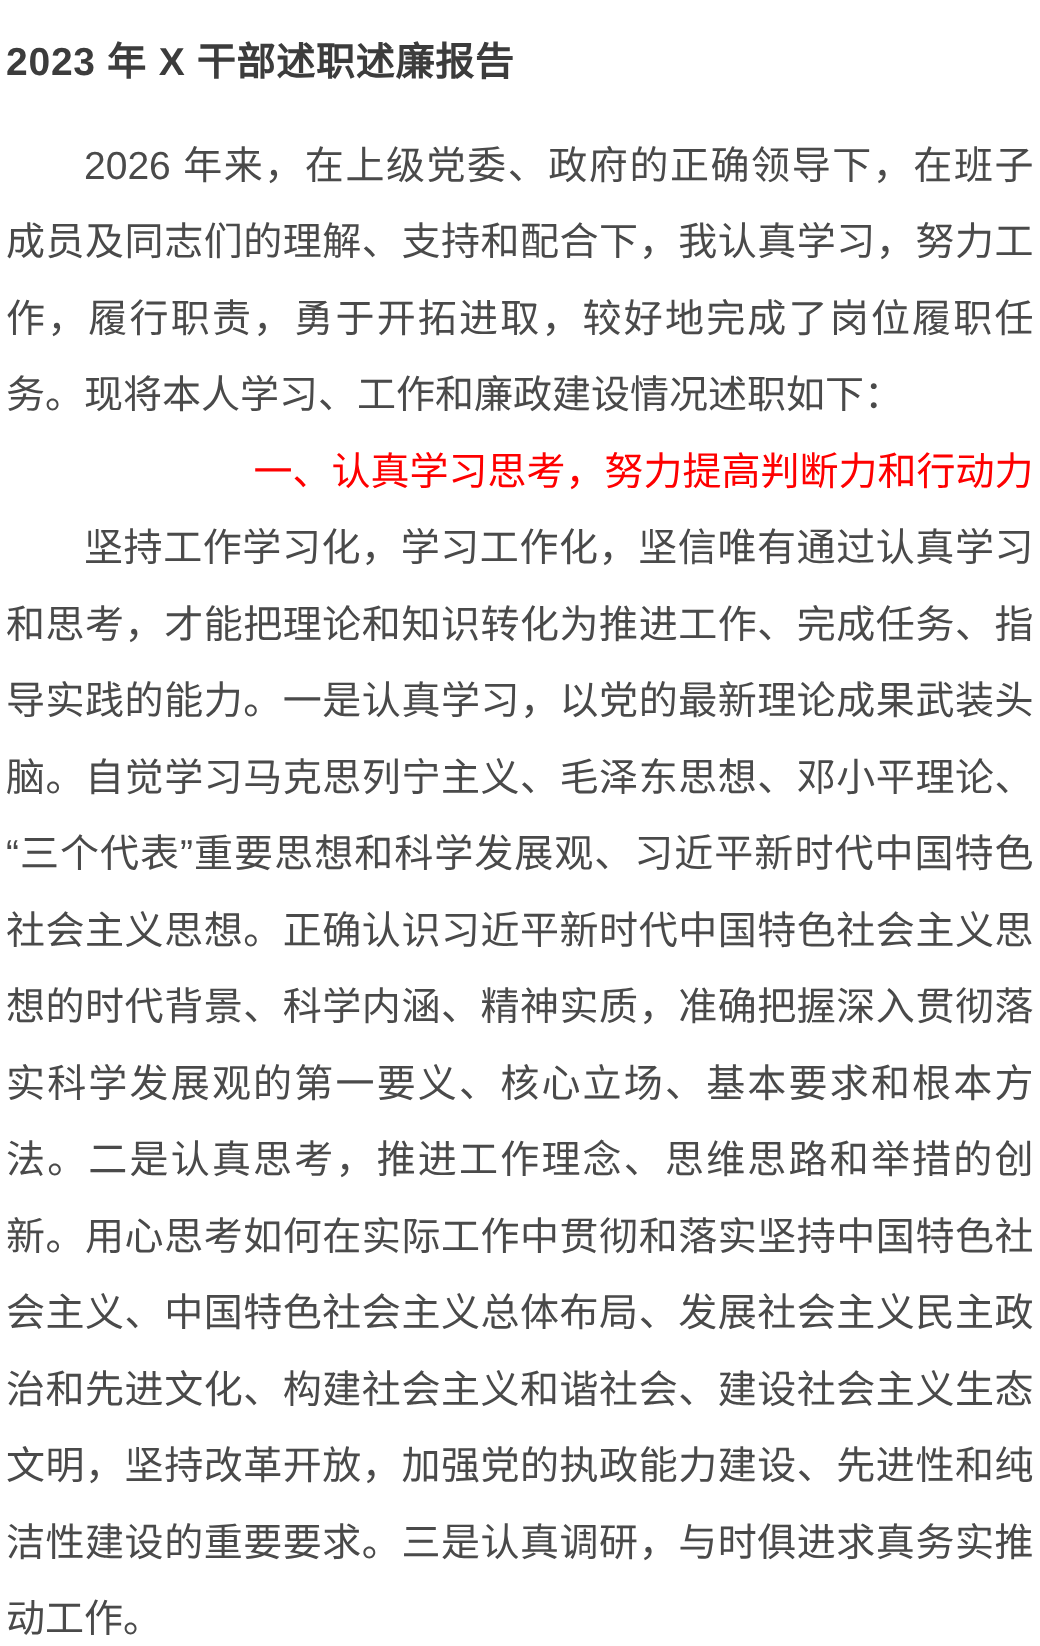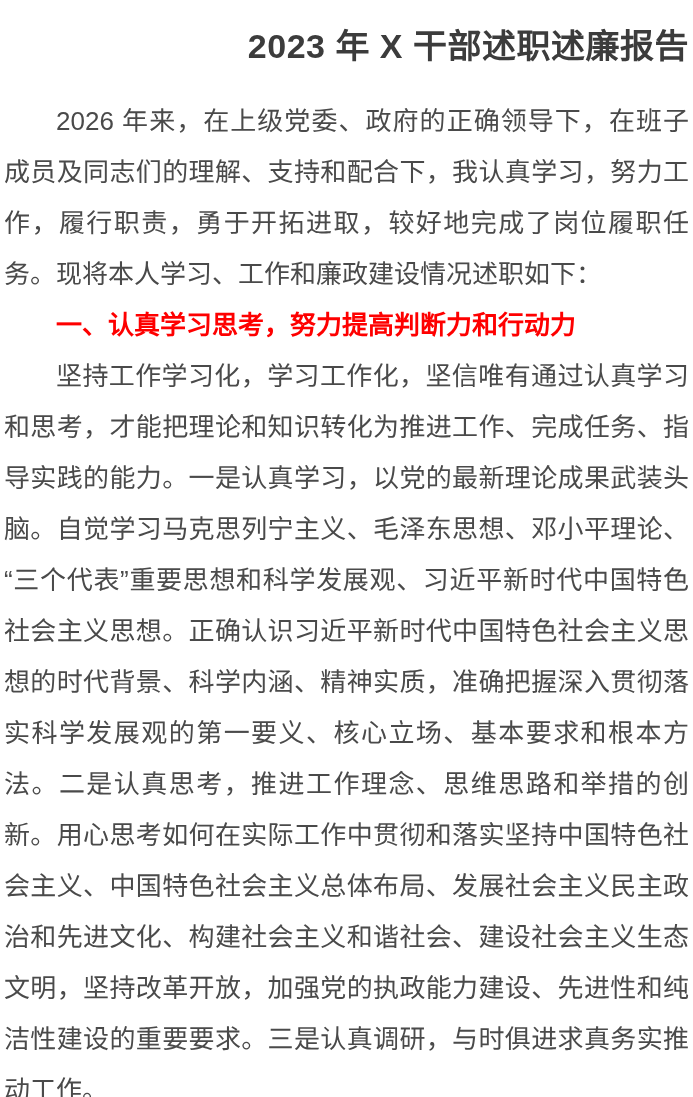--- a/index.html
+++ b/index.html
@@ -12,44 +12,44 @@
     width: 693px;
     height: 1097px;
     box-sizing: border-box;
     background: #ffffff;
     padding: 24px 4px 10px 4px;
     overflow: hidden;
     font-family: "Liberation Sans", "DejaVu Sans", sans-serif;
   }
   .doc-title {
     margin: 0 0 27px 0;
-    font-size: 34px;
+    font-size: 26px;
     line-height: 1.32;
     font-weight: 700;
-    text-align: right;
+    text-align: left;
     color: #3c3c3c;
     letter-spacing: 0.5px;
   }
   .para {
     margin: 0;
     font-size: 26px;
     line-height: 51px;
     color: #4a4a4a;
     text-align: justify;
     text-justify: inter-ideograph;
     text-indent: 2em;
     word-break: break-all;
   }
   .section-heading {
     margin: 0;
     font-size: 26px;
     line-height: 51px;
-    font-weight: 700;
+    font-weight: 400;
     text-indent: 2em;
-    text-align: left;
+    text-align: right;
     word-break: break-all;
   }
 </style>
 </head>
 <body>
 
 <div class="page" style="background: rgb(255, 255, 255);">
   <h1 class="doc-title" style="color: rgb(60, 60, 60);"><span>2023 年 X 干部述职述廉报告</span></h1>
 
   <p class="para" style="color: rgb(74, 74, 74);">2026 年来，在上级党委、政府的正确领导下，在班子成员及同志们的理解、支持和配合下，我认真学习，努力工作，履行职责，勇于开拓进取，较好地完成了岗位履职任务。现将本人学习、工作和廉政建设情况述职如下：</p>

